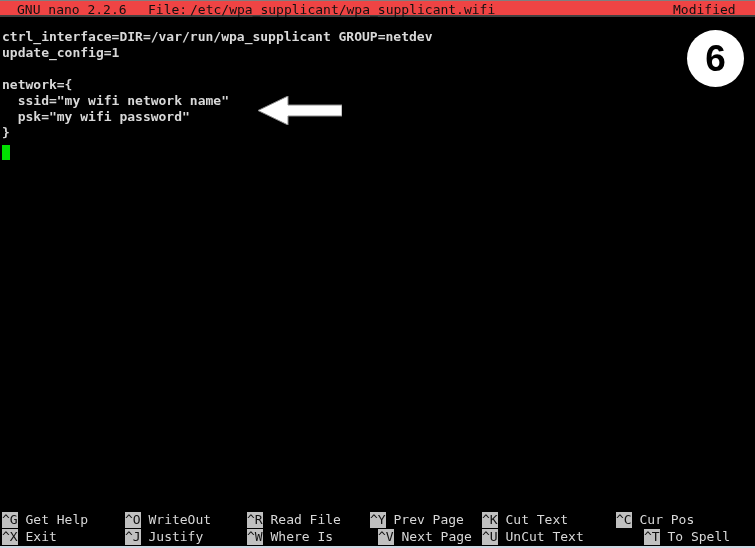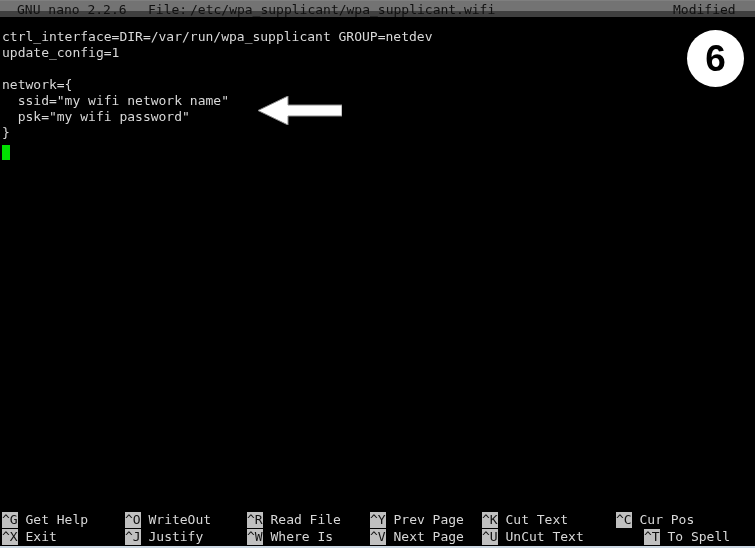--- a/index.html
+++ b/index.html
@@ -18,23 +18,23 @@
     background: #000000;
     overflow: hidden;
   }
 
   
   #titlebar {
     position: absolute;
     left: 0; top: 0;
     width: 755px;
     height: 17px;
-    background: #737373;
+    background: #ef4444;
     border-top: 1px solid #7f7f7f;
-    border-bottom: 6px solid #404040;
+    border-bottom: 2px solid #404040;
     box-sizing: border-box;
     color: #101010;
     font-size: 13px;
     line-height: 15px;
     white-space: pre;
   }
   #titlebar .tb-cell {
     position: absolute;
     top: 1px;
     white-space: pre;
@@ -47,20 +47,21 @@
   
   #editor {
     position: absolute;
     left: 0; top: 18px;
     width: 755px;
     height: 487px;
     background: #000000;
     color: #d8d8d8;
     font-size: 13px;
     white-space: pre;
+    font-weight: bold;
   }
   .code-line {
     position: absolute;
     left: 2px;
     height: 16px;
     line-height: 16px;
     white-space: pre;
     font-size: 13px;
     color: #d8d8d8;
     letter-spacing: 0px;
@@ -172,21 +173,21 @@
     <div class="help-entry row0" style="left:2px;"><span class="help-key">^G</span><span class="help-label"> Get Help</span></div>
     <div class="help-entry row1" style="left:2px;"><span class="help-key">^X</span><span class="help-label"> Exit</span></div>
 
     <div class="help-entry row0" style="left:125px;"><span class="help-key">^O</span><span class="help-label"> WriteOut</span></div>
     <div class="help-entry row1" style="left:125px;"><span class="help-key">^J</span><span class="help-label"> Justify</span></div>
 
     <div class="help-entry row0" style="left:247px;"><span class="help-key">^R</span><span class="help-label"> Read File</span></div>
     <div class="help-entry row1" style="left:247px;"><span class="help-key">^W</span><span class="help-label"> Where Is</span></div>
 
     <div class="help-entry row0" style="left:370px;"><span class="help-key">^Y</span><span class="help-label"> Prev Page</span></div>
-    <div class="help-entry row1" style="left:370px;text-align:center;"><span class="help-key">^V</span><span class="help-label"> Next Page</span></div>
+    <div class="help-entry row1" style="left:378px;text-align:center;"><span class="help-key">^V</span><span class="help-label"> Next Page</span></div>
 
     <div class="help-entry row0" style="left:482px;"><span class="help-key">^K</span><span class="help-label"> Cut Text</span></div>
     <div class="help-entry row1" style="left:482px;"><span class="help-key">^U</span><span class="help-label"> UnCut Text</span></div>
 
     <div class="help-entry row0" style="left:616px;"><span class="help-key">^C</span><span class="help-label"> Cur Pos</span></div>
     <div class="help-entry row1" style="left:602px;padding-left:42px;"><span class="help-key">^T</span><span class="help-label"> To Spell</span></div>
 
   </div>
 
   <div id="bottom-edge"></div>

